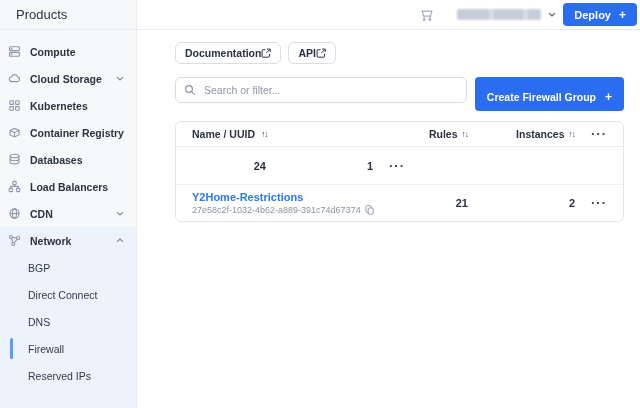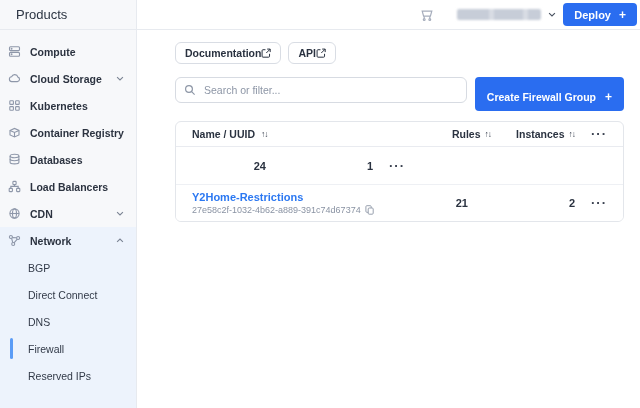--- a/index.html
+++ b/index.html
@@ -107,21 +107,21 @@
   }
   
   .table { border:1px solid #e3e6eb; border-radius:6px; overflow:hidden; background:#fff; }
   .thead {
     display:flex; align-items:center; height:25px;
     border-bottom:1px solid #e9ebf0;
     font-size:10.5px; font-weight:700; color:#2a3240;
   }
   .col-name { flex:1; min-width:0; padding-left:16px; display:flex; align-items:center; gap:6px; }
   .col-rules { width:90px; display:flex; align-items:center; justify-content:flex-end; gap:4px; }
-  .col-inst { width:84px; display:flex; align-items:center; justify-content:flex-end; gap:4px;padding-left:12px; }
+  .col-inst { width:107px; display:flex; align-items:center; justify-content:flex-end; gap:4px;padding-left:12px; }
   .col-actions { width:48px; display:flex; align-items:center; justify-content:center; }
   .sort { font-size:8.5px; letter-spacing:-1px; color:#3a4150; cursor:pointer; }
   .dots { font-size:13px; font-weight:700; color:#3a4150; letter-spacing:1px; cursor:pointer; line-height:0.6; }
   .row { display:flex; align-items:center; height:37px; background:#fff; }
   .row + .row { border-top:1px solid #eef0f4; }
   .name-cell { flex:1; min-width:0; padding-left:16px; }
   .fw-name { font-size:11px; font-weight:700; color:#2b78f2; cursor:pointer; }
   .fw-uuid { font-size:9px; color:#8a93a3; display:flex; align-items:center; gap:4px; margin-top:2px; }
   .copy-btn { display:flex; background:none; border:none; cursor:pointer; padding:0; }
   .num { font-size:11px; font-weight:700; color:#2a3240; display:flex; justify-content:flex-end; }

